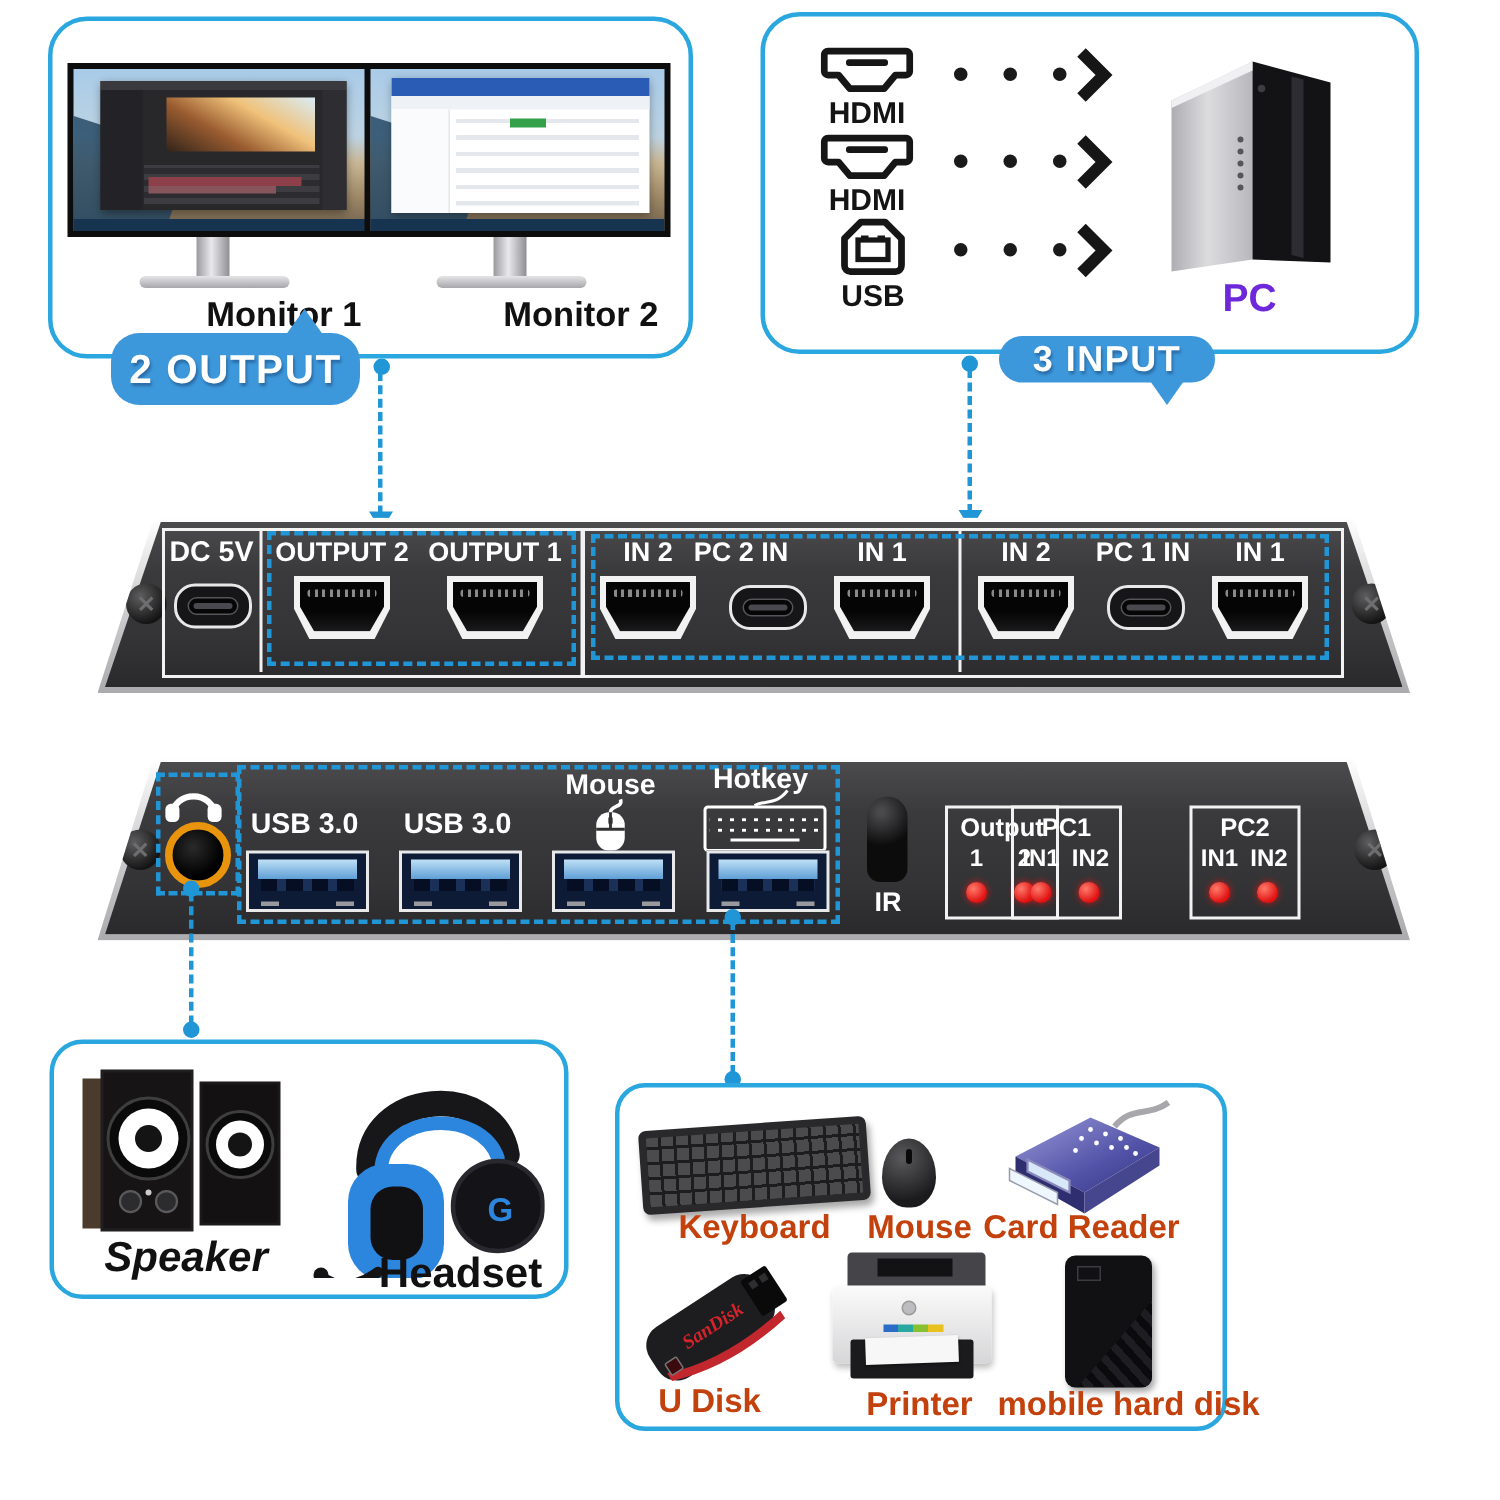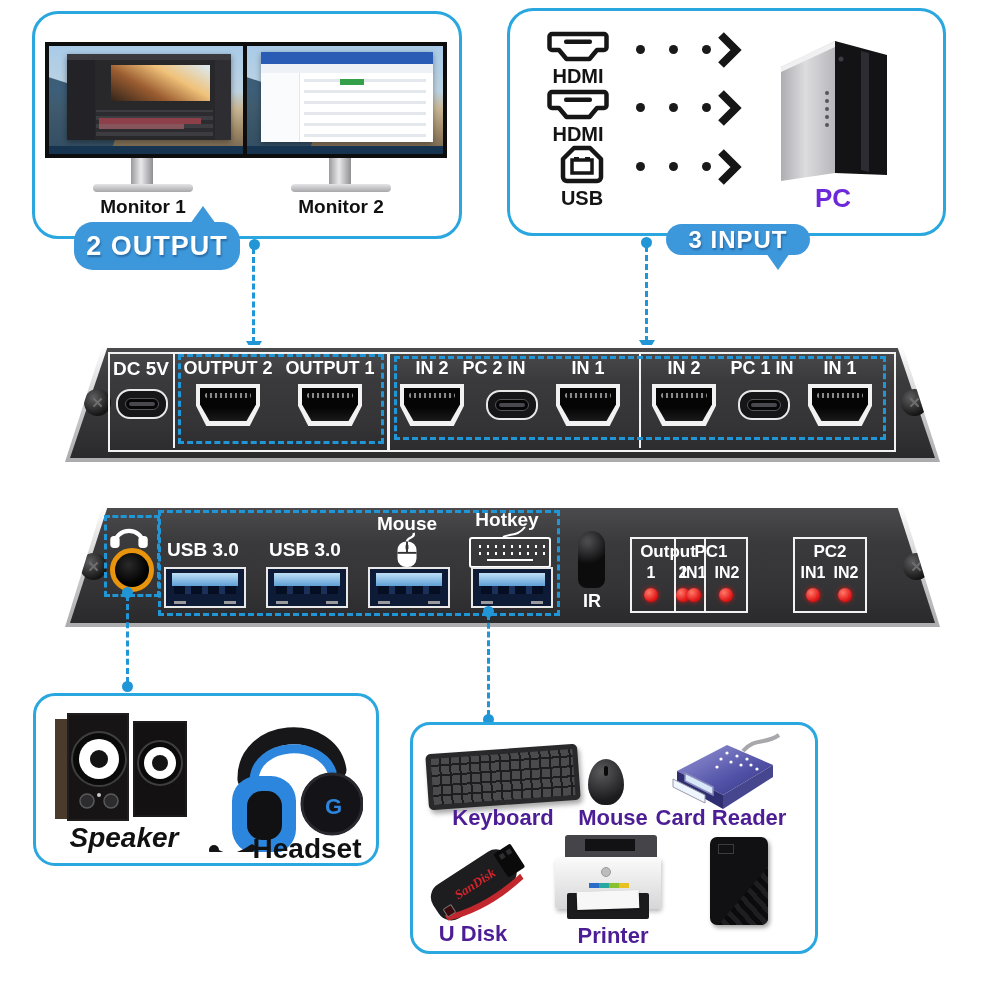--- a/index.html
+++ b/index.html
@@ -23,21 +23,21 @@
             border-right:8px solid transparent;border-top:13px solid #2196d6;}
   
   .bezel{position:absolute;background:#0d0d0d;padding:4px;}
   .screen{position:relative;width:100%;height:100%;overflow:hidden;
      background:linear-gradient(180deg,#a9cbe8 0%,#bdd3e2 42%,#c8b694 58%,#a08a68 78%,#6e5f4c 100%);}
   .screen::before{content:'';position:absolute;left:-20%;top:35%;width:55%;height:70%;
      background:#274a66;transform:rotate(18deg);opacity:.85;}
   .taskbar{position:absolute;left:0;right:0;bottom:0;height:8px;background:#16344f;}
   .stand-col{position:absolute;background:linear-gradient(90deg,#9a9a9e,#e9e9ec 45%,#8f8f93);}
   .stand-base{position:absolute;background:linear-gradient(180deg,#e5e5e8,#a7a7ab);border-radius:4px;}
-  .mon-label{position:absolute;font-size:19px;font-weight:bold;color:#111;text-align:center;}
+  .mon-label{position:absolute;font-size:23px;font-weight:bold;color:#111;text-align:right;}
   
   .m1app{position:absolute;left:9%;right:7%;top:7%;bottom:13%;background:#28282b;box-shadow:0 2px 6px rgba(0,0,0,.4);}
   .m1top{position:absolute;left:0;right:0;top:0;height:8%;background:#3a3a3e;}
   .m1left{position:absolute;left:0;top:8%;bottom:0;width:17%;background:#232327;}
   .m1right{position:absolute;right:0;top:8%;bottom:0;width:10%;background:#2e2e32;}
   .m1view{position:absolute;left:27%;right:13%;top:13%;height:42%;
      background:linear-gradient(210deg,#d9ecf7 0%,#f0c27a 35%,#9a5c30 65%,#33241a 100%);}
   .m1time{position:absolute;left:18%;right:11%;bottom:5%;height:30%;
      background:repeating-linear-gradient(0deg,#3d3d41 0 4px,#2c2c30 4px 8px);}
   .m1red{position:absolute;left:2%;right:10%;top:30%;height:6px;background:#8d4049;}
@@ -100,21 +100,21 @@
   .led{position:absolute;top:49px;width:14px;height:14px;border-radius:50%;
        background:radial-gradient(circle at 35% 32%,#ff7a6a,#e01212 68%);box-shadow:0 0 5px rgba(230,20,20,.9);}
   
   .kbd-icon{position:absolute;border:2px solid #fff;border-radius:3px;
        background-image:radial-gradient(#fff 1.3px,transparent 1.5px);
        background-size:8px 7px;background-position:5px 4px;background-clip:content-box;
        padding:2px 2px 9px 2px;}
   .kbd-line{position:absolute;left:16px;right:16px;bottom:5px;height:2px;background:#fff;}
   
   .big-label{position:absolute;font-size:28px;font-weight:bold;color:#111;text-align:center;}
-  .item-label{position:absolute;font-size:22px;font-weight:bold;color:#4c1d95;text-align:center;white-space:nowrap;}
+  .item-label{position:absolute;font-size:22px;font-weight:bold;color:#c2410c;text-align:center;white-space:nowrap;}
   
   .kb-img{position:absolute;background:#29292b;border-radius:5px;transform:rotate(-4deg);
        box-shadow:2px 4px 5px rgba(0,0,0,.35);}
   .kb-keys{position:absolute;inset:5px;
        background-image:repeating-linear-gradient(0deg,transparent 0 8px,#1d1d1f 8px 10px),
                         repeating-linear-gradient(90deg,#4b4b4d 0 8px,#1d1d1f 8px 10px);}
   .mouse-img{position:absolute;width:36px;height:46px;border-radius:50% 50% 46% 46%/56% 56% 44% 44%;
        background:radial-gradient(circle at 38% 28%,#5a5a5c,#1b1b1d 72%);}
   .mouse-notch{position:absolute;left:16px;top:7px;width:4px;height:10px;border-radius:2px;background:#0a0a0a;}
   .pr-top{position:absolute;background:#454549;border-radius:3px;}
@@ -492,15 +492,16 @@
       <div class="pr-strip" style="left:176px;top:158px;width:40px;"></div>
       <div class="pr-tray" style="left:154px;top:168px;width:82px;height:26px;"></div>
       <div class="pr-paper" style="left:164px;top:166px;width:62px;height:18px;"></div>
     </div>
     <div class="item-label" style="left:140px;top:198px;width:120px;">Printer</div>
 
     <div class="hdd-img" style="left:297px;top:112px;width:58px;height:88px;">
       <div class="hdd-stripes"></div>
         <div class="hdd-port"></div>
     </div>
+    <div class="item-label" style="left:252px;top:198px;width:160px;">mobile hard disk</div>
   </div>
 
 </div>
 
 </body></html>

